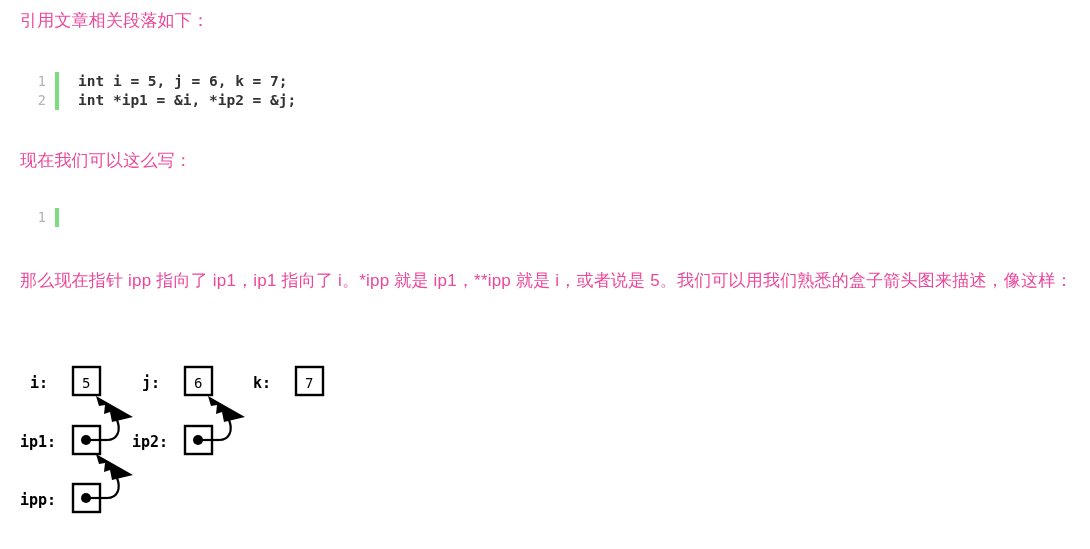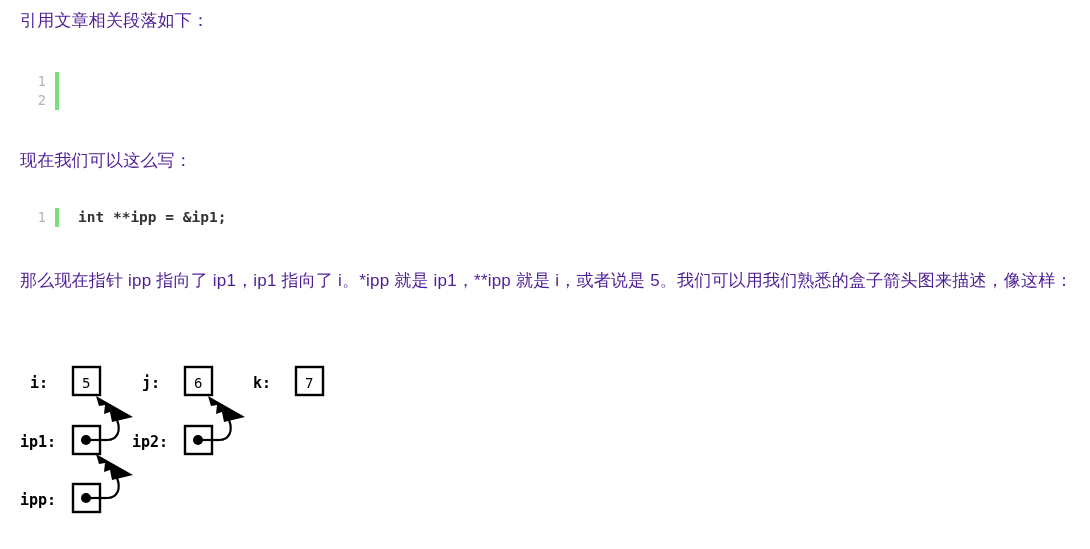--- a/index.html
+++ b/index.html
@@ -13,21 +13,21 @@
     overflow: hidden;
     font-family: "Liberation Sans", "DejaVu Sans", sans-serif;
     color: #222222;
     position: relative;
   }
 
   
   .para {
     font-size: 17px;
     line-height: 30px;
-    color: #4c1d95;
+    color: #ec4899;
     letter-spacing: 0.2px;
   }
   #intro-paragraph {
     position: absolute;
     left: 20px;
     top: 6px;
   }
   #second-paragraph {
     position: absolute;
     left: 20px;
@@ -115,36 +115,37 @@
 </head>
 <body>
 
 <div class="para" id="intro-paragraph">引用文章相关段落如下：</div>
 
 <div class="code-block" id="code-block-1">
 
   <div class="code-line">
     <span class="line-no">1</span>
     <span class="gutter-bar"></span>
+    <span class="code-text">int i = 5, j = 6, k = 7;</span>
   </div>
 
   <div class="code-line">
     <span class="line-no">2</span>
     <span class="gutter-bar"></span>
+    <span class="code-text">int *ip1 = &amp;i, *ip2 = &amp;j;</span>
   </div>
 </div>
 
 <div class="para" id="second-paragraph">现在我们可以这么写：</div>
 
 <div class="code-block" id="code-block-2">
 
   <div class="code-line">
     <span class="line-no">1</span>
     <span class="gutter-bar"></span>
-    <span class="code-text">int **ipp = &amp;ip1;</span>
   </div>
 </div>
 
 <div class="para" id="explain-paragraph">那么现在指针 ipp 指向了 ip1，ip1 指向了 i。*ipp 就是 ip1，**ipp 就是 i，或者说是 5。我们可以用我们熟悉的盒子箭头图来描述，像这样：</div>
 
 <div id="pointer-diagram">
   <svg width="360" height="180" viewBox="0 0 360 180" xmlns="http://www.w3.org/2000/svg">
 
     <g>
       <text class="diag-label" x="30" y="36">i:</text>

